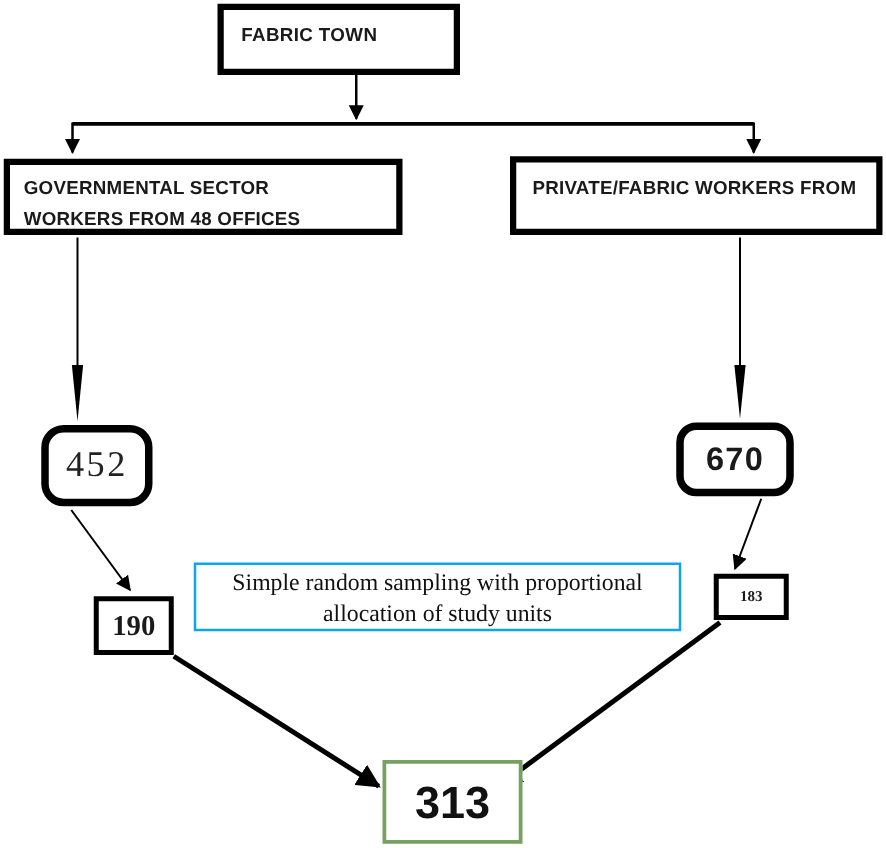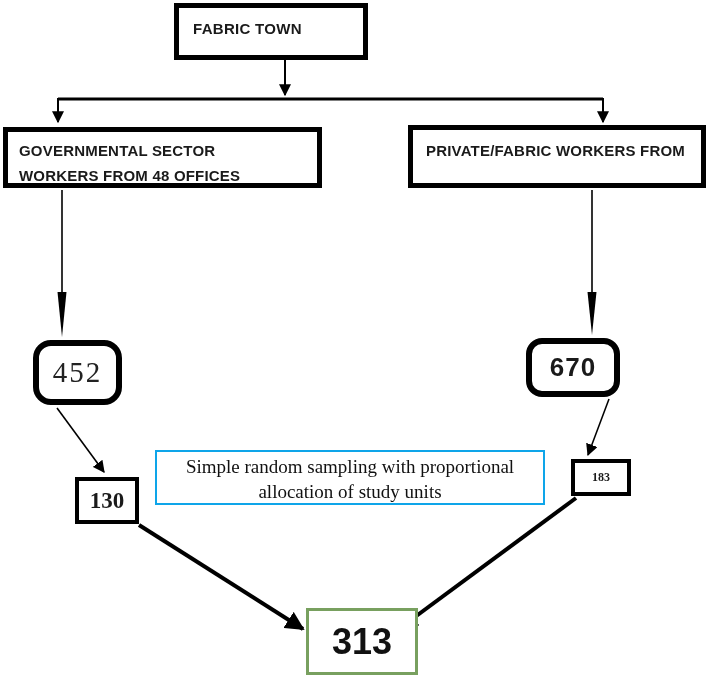--- a/index.html
+++ b/index.html
@@ -51,21 +51,21 @@
 
   
   .node-452 {
     left: 33px; top: 340px; width: 89px; height: 65px;
     border-width: 6px; border-radius: 18px;
     display: flex; align-items: center; justify-content: center;
     font-family: "Liberation Serif", serif;
     font-size: 29px; letter-spacing: 2px; color: #222;
   }
   .node-670 {
-    left: 526px; top: 338px; width: 94px; height: 59px;
+    left: 541px; top: 338px; width: 94px; height: 59px;
     border-width: 6px; border-radius: 16px;
     display: flex; align-items: center; justify-content: center;
     font-weight: bold; font-size: 26px; letter-spacing: 1px;
   }
 
   
   .node-130 {
     left: 75px; top: 477px; width: 64px; height: 47px;
     border-width: 4px;
     display: flex; align-items: center; justify-content: center;
@@ -151,21 +151,21 @@
 
   <div class="node node-452">
     <span>452</span>
   </div>
 
   <div class="node node-670">
     <span>670</span>
   </div>
 
   <div class="node node-130">
-    <span>130</span>
+    <span>190</span>
   </div>
 
   <div class="node node-183">
     <span>183</span>
   </div>
 
   <div class="node node-method">
     <span>Simple random sampling with proportional</span>
     <span>allocation of study units</span>
   </div>

